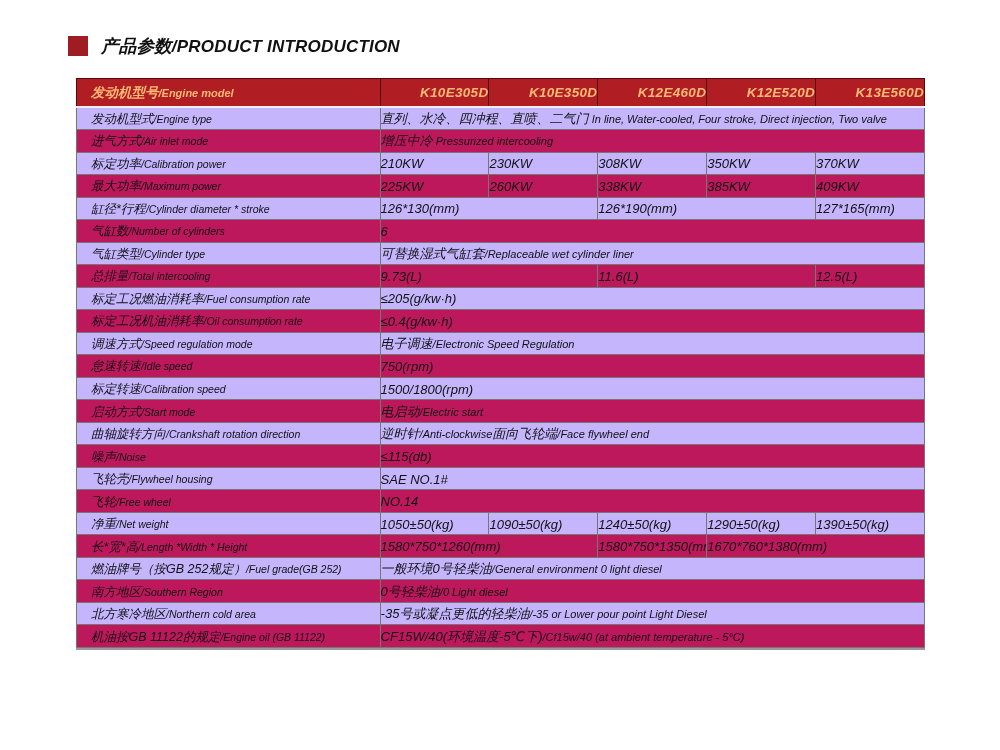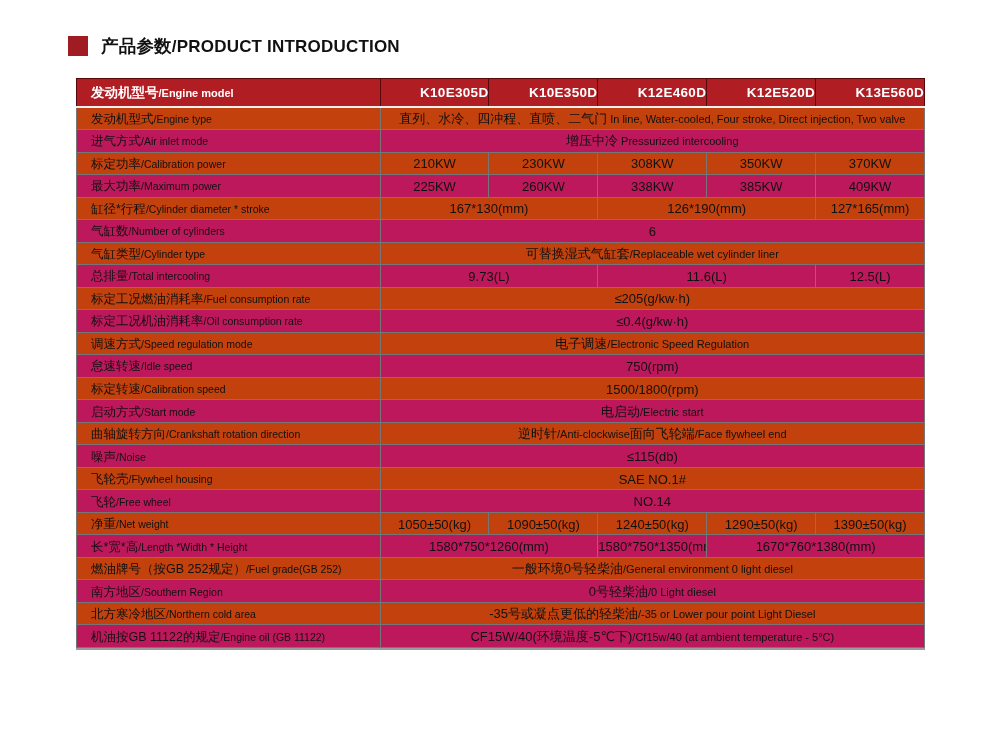--- a/index.html
+++ b/index.html
@@ -1,42 +1,42 @@
 <!DOCTYPE html>
 <html><head>
 <meta charset="utf-8">
 <style>
   * { margin:0; padding:0; box-sizing:border-box; }
   html,body { width:1000px; height:750px; background:#ffffff;
     font-family:"Liberation Sans","DejaVu Sans",sans-serif; color:#111111; }
-  .page { position:relative; width:1000px; height:750px; background:#ffffff; overflow:hidden; }
+  .page { position:relative; width:1000px; height:750px; background:#ffffff; overflow:hidden;font-style:italic; }
 
   .title-row { position:absolute; left:68px; top:34px; display:flex; align-items:center; }
   .title-bullet { width:20px; height:20px; background:#9e1c22; margin-right:13px; flex:0 0 auto; }
   .title-text { font-size:17.5px; font-weight:bold; letter-spacing:0.2px; white-space:nowrap; }
   .title-text .seg-cn { font-size:17.5px; font-weight:bold; }
   .title-text .seg-en { font-size:17px; font-weight:bold; }
 
   .table-wrap { position:absolute; left:76px; top:78px; width:849px; height:572px;
     border-bottom:2px solid #9a9a9a; }
   table.spec { width:100%; height:100%; border-collapse:collapse; table-layout:fixed;
     border:1px solid #2e2e2e; }
 
-  thead th { background:#b01e24; color:#ffffff; height:28px;
+  thead th { background:#b01e24; color:#fdba74; height:28px;
     border:1px solid #55090c; border-bottom:2px solid #f0f0f0; vertical-align:middle; }
   thead th.model { font-size:13.5px; font-weight:bold; text-align:right; letter-spacing:0.3px; }
   thead th.hlabel { text-align:left; padding-left:14px; }
   thead th.hlabel .seg-cn { font-size:13.5px; font-weight:bold; }
   thead th.hlabel .seg-en { font-size:11px; font-weight:600; }
 
   tbody td, tbody th { border:1px solid #767676; vertical-align:middle;
     white-space:nowrap; overflow:hidden; }
   tbody th.rlabel { text-align:left; font-weight:normal; padding-left:14px; }
-  tbody td.val { text-align:center; }
-  tr.gray  > * { background:#c2410c; }
+  tbody td.val { text-align:left; }
+  tr.gray  > * { background:#c4b5fd; }
   tr.white > * { background:#be185d; }
 
   tbody .seg-cn { font-size:12.5px; }
   tbody .seg-en { font-size:10.5px; }
   tbody td.val .seg-cn { font-size:13px; }
   tbody td.val .seg-en { font-size:11px; }
 </style>
 </head>
 <body>
 
@@ -87,21 +87,21 @@
           <tr class="white">
             <th class="rlabel"><span class="seg-cn">最大功率</span><span class="seg-en">/Maximum power</span></th>
             <td class="val"><span class="seg-cn">225KW</span></td>
             <td class="val"><span class="seg-cn">260KW</span></td>
             <td class="val"><span class="seg-cn">338KW</span></td>
             <td class="val"><span class="seg-cn">385KW</span></td>
             <td class="val"><span class="seg-cn">409KW</span></td>
           </tr>
           <tr class="gray">
             <th class="rlabel"><span class="seg-cn">缸径*行程</span><span class="seg-en">/Cylinder diameter * stroke</span></th>
-            <td class="val" colspan="2"><span class="seg-cn">167*130(mm)</span></td>
+            <td class="val" colspan="2"><span class="seg-cn">126*130(mm)</span></td>
             <td class="val" colspan="2"><span class="seg-cn">126*190(mm)</span></td>
             <td class="val"><span class="seg-cn">127*165(mm)</span></td>
           </tr>
           <tr class="white">
             <th class="rlabel"><span class="seg-cn">气缸数</span><span class="seg-en">/Number of cylinders</span></th>
             <td class="val" colspan="5"><span class="seg-cn">6</span></td>
           </tr>
           <tr class="gray">
             <th class="rlabel"><span class="seg-cn">气缸类型</span><span class="seg-en">/Cylinder type</span></th>
             <td class="val" colspan="5"><span class="seg-cn">可替换湿式气缸套</span><span class="seg-en">/Replaceable wet cylinder liner</span></td>

